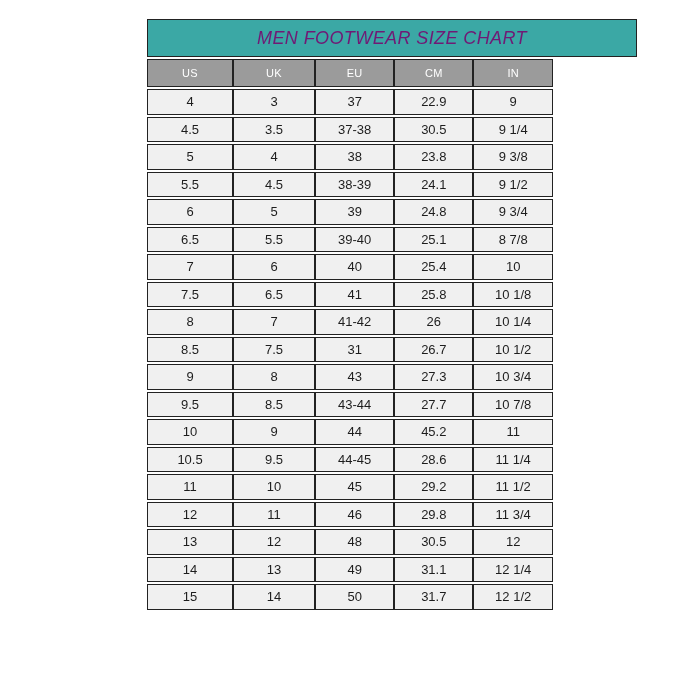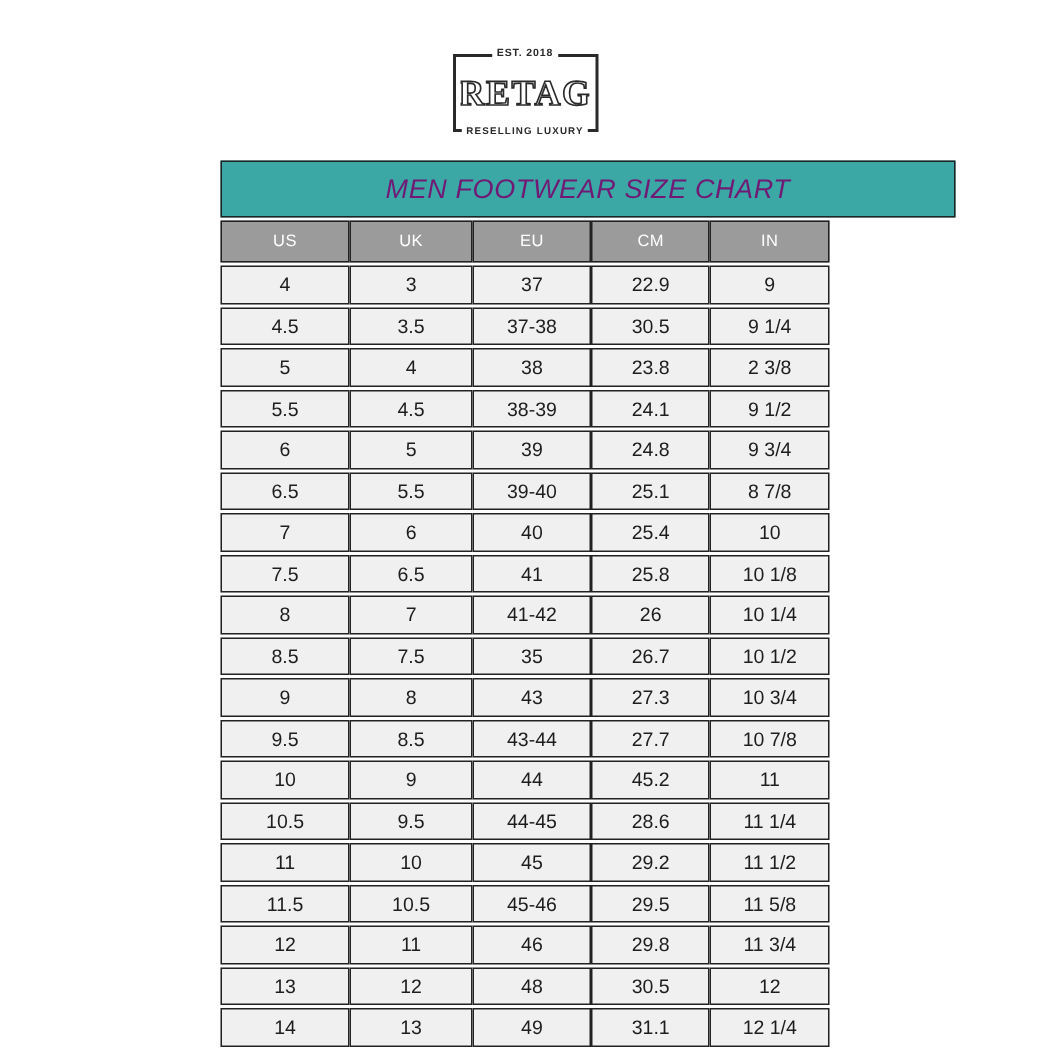--- a/index.html
+++ b/index.html
@@ -111,29 +111,20 @@
     text-align: center;
     line-height: 1;
     white-space: nowrap;
   }
 </style>
 </head>
 <body>
 
 <div class="page">
 
-  <div class="logo-wrap">
-    <div class="logo-box">
-      <span class="logo-est">EST. 2018</span>
-      <svg class="logo-brand-svg" width="86" height="30" viewBox="0 0 86 30">
-        <text x="43" y="23" text-anchor="middle" font-family="Liberation Serif, serif" font-size="24" font-weight="bold" letter-spacing="1" fill="#ffffff" stroke="#2a2a2a" stroke-width="1.1">RETAG</text>
-      </svg>
-      <span class="logo-tagline">RESELLING  LUXURY</span>
-    </div>
-  </div>
 
   <div class="chart">
     <div class="chart-banner">
       <span>MEN FOOTWEAR SIZE CHART</span>
     </div>
     <table class="size-table">
       <colgroup>
         <col class="c0">
           <col class="c1">
           <col class="c2">
@@ -162,21 +153,21 @@
             <td>3.5</td>
             <td>37-38</td>
             <td>30.5</td>
             <td>9 1/4</td>
           </tr>
           <tr>
             <td>5</td>
             <td>4</td>
             <td>38</td>
             <td>23.8</td>
-            <td>2 3/8</td>
+            <td>9 3/8</td>
           </tr>
           <tr>
             <td>5.5</td>
             <td>4.5</td>
             <td>38-39</td>
             <td>24.1</td>
             <td>9 1/2</td>
           </tr>
           <tr>
             <td>6</td>
@@ -209,21 +200,21 @@
           <tr>
             <td>8</td>
             <td>7</td>
             <td>41-42</td>
             <td>26</td>
             <td>10 1/4</td>
           </tr>
           <tr>
             <td>8.5</td>
             <td>7.5</td>
-            <td>35</td>
+            <td>31</td>
             <td>26.7</td>
             <td>10 1/2</td>
           </tr>
           <tr>
             <td>9</td>
             <td>8</td>
             <td>43</td>
             <td>27.3</td>
             <td>10 3/4</td>
           </tr>
@@ -249,27 +240,20 @@
             <td>11 1/4</td>
           </tr>
           <tr>
             <td>11</td>
             <td>10</td>
             <td>45</td>
             <td>29.2</td>
             <td>11 1/2</td>
           </tr>
           <tr>
-            <td>11.5</td>
-            <td>10.5</td>
-            <td>45-46</td>
-            <td>29.5</td>
-            <td>11 5/8</td>
-          </tr>
-          <tr>
             <td>12</td>
             <td>11</td>
             <td>46</td>
             <td>29.8</td>
             <td>11 3/4</td>
           </tr>
           <tr>
             <td>13</td>
             <td>12</td>
             <td>48</td>

